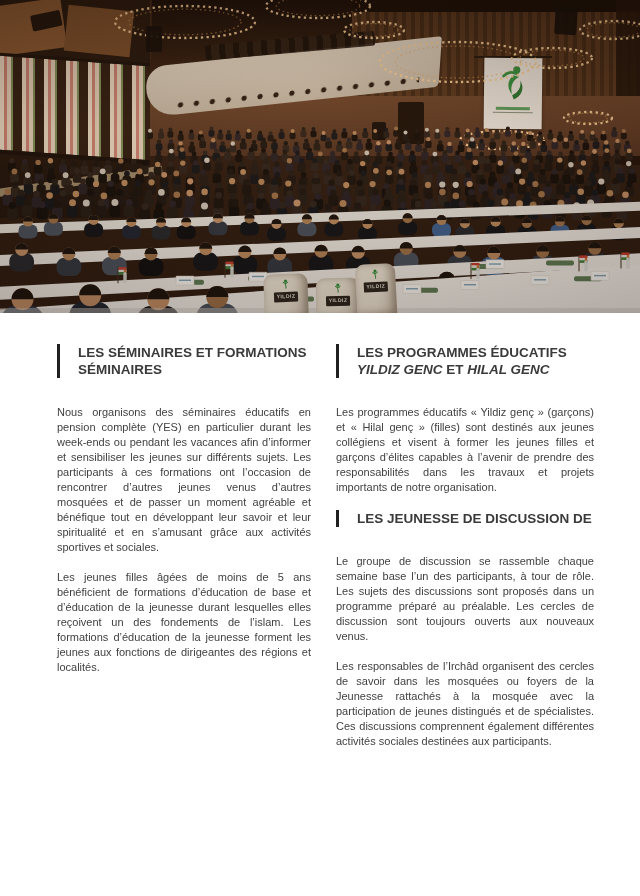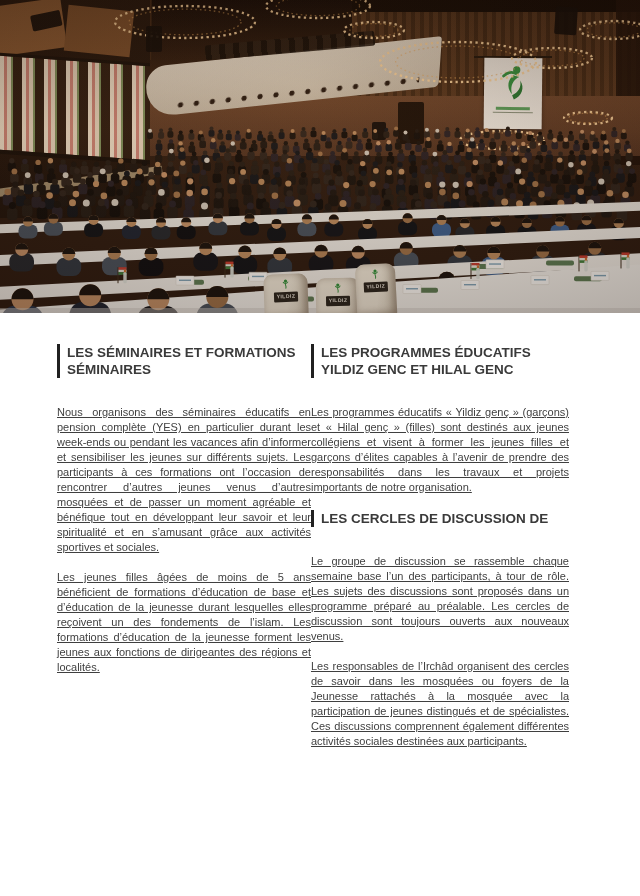--- a/index.html
+++ b/index.html
@@ -52,28 +52,28 @@
   .cc-badge{position:static;background:#27231d;color:#e8e3d8;
     font:700 5px/1.5 "Liberation Sans",sans-serif;letter-spacing:.5px;padding:1px 3px;border-radius:1px;}
   .tint{left:0;top:0;width:640px;height:313px;pointer-events:none;
     background:radial-gradient(130% 110% at 48% 28%,rgba(255,180,90,.05),rgba(26,10,3,.34) 88%),
                linear-gradient(180deg,rgba(30,12,4,.28),rgba(120,60,25,.07) 42%,rgba(0,0,0,0) 70%);}
 
   
   .content{position:absolute;left:0;top:344px;width:640px;}
   .col{position:absolute;top:0;}
   .col-left{left:57px;width:254px;}
-  .col-right{left:311px;width:258px;}
+  .col-right{left:336px;width:258px;}
   .heading{font:700 13.5px/17px "Liberation Sans",sans-serif;color:#3a3a3a;
-    border-left:3px solid #202020;padding-left:7px;margin:0 0 27px;letter-spacing:0;}
+    border-left:3px solid #202020;padding-left:18px;margin:0 0 27px;letter-spacing:0;}
   .heading .hl{display:block;}
-  .heading .it{}
+  .heading .it{font-style:italic;}
   .heading.mt{margin-top:6px;}
   p.body{font:400 11px/15px "Liberation Sans",sans-serif;color:#3f3f3f;
-    text-align:justify;margin:0 0 15px;text-decoration:underline;}
+    text-align:justify;margin:0 0 15px;}
 </style>
 </head>
 <body>
 
 <div class="page">
 
   <div class="photo">
     <div class="ceiling"></div>
     <div class="wall-right-top"></div>
     <div class="wall-right"></div>
@@ -1091,20 +1091,20 @@
       <p class="body">Les jeunes filles âgées de moins de 5 ans bénéficient de formations d’éducation de base et d’éducation de la jeunesse durant lesquelles elles reçoivent un des fondements de l’islam. Les formations d’éducation de la jeunesse forment les jeunes aux fonctions de dirigeantes des régions et localités.</p>
     </section>
 
     <section class="col col-right">
       <h2 class="heading">
         <span class="hl">LES PROGRAMMES ÉDUCATIFS</span>
         <span class="hl"><span class="it">YILDIZ GENC</span><span> ET </span><span class="it">HILAL GENC</span></span>
       </h2>
       <p class="body">Les programmes éducatifs « Yildiz genç » (garçons) et « Hilal genç » (filles) sont destinés aux jeunes collégiens et visent à former les jeunes filles et garçons d’élites capables à l’avenir de prendre des responsabilités dans les travaux et projets importants de notre organisation.</p>
       <h2 class="heading mt">
-        <span class="hl">LES CERCLES DE DISCUSSION DE</span>
+        <span class="hl">LES JEUNESSE DE DISCUSSION DE</span>
       </h2>
       <p class="body">Le groupe de discussion se rassemble chaque semaine base l’un des participants, à tour de rôle. Les sujets des discussions sont proposés dans un programme préparé au préalable. Les cercles de discussion sont toujours ouverts aux nouveaux venus.</p>
       <p class="body">Les responsables de l’Irchâd organisent des cercles de savoir dans les mosquées ou foyers de la Jeunesse rattachés à la mosquée avec la participation de jeunes distingués et de spécialistes. Ces discussions comprennent également différentes activités sociales destinées aux participants.</p>
     </section>
 
   </div>
 </div>
 
 </body></html>

